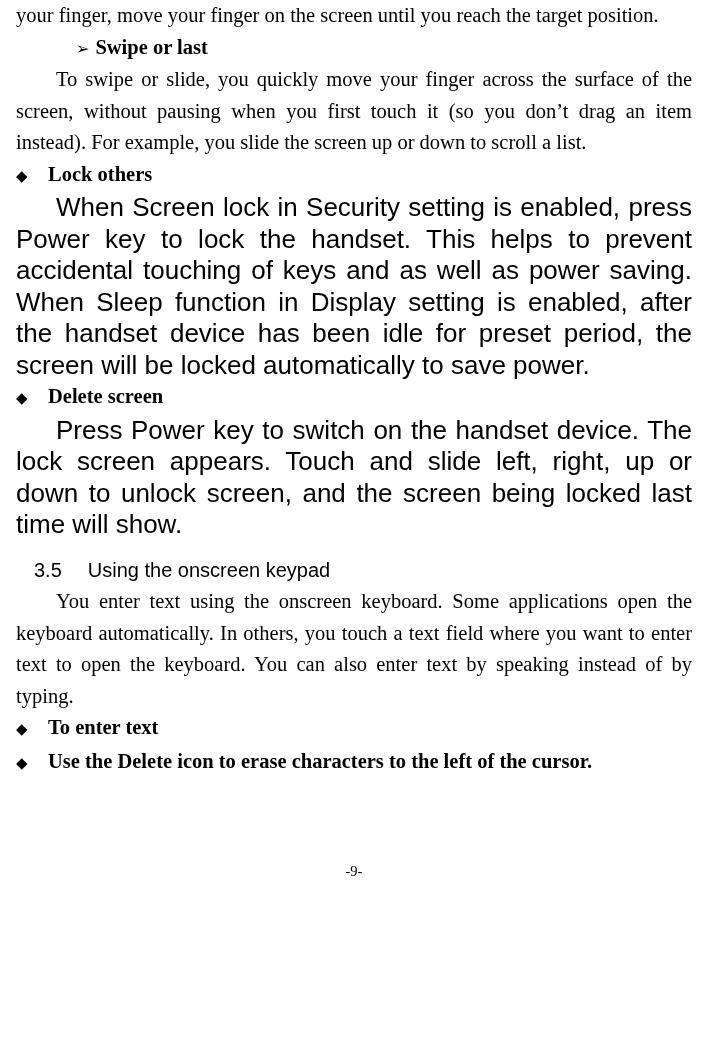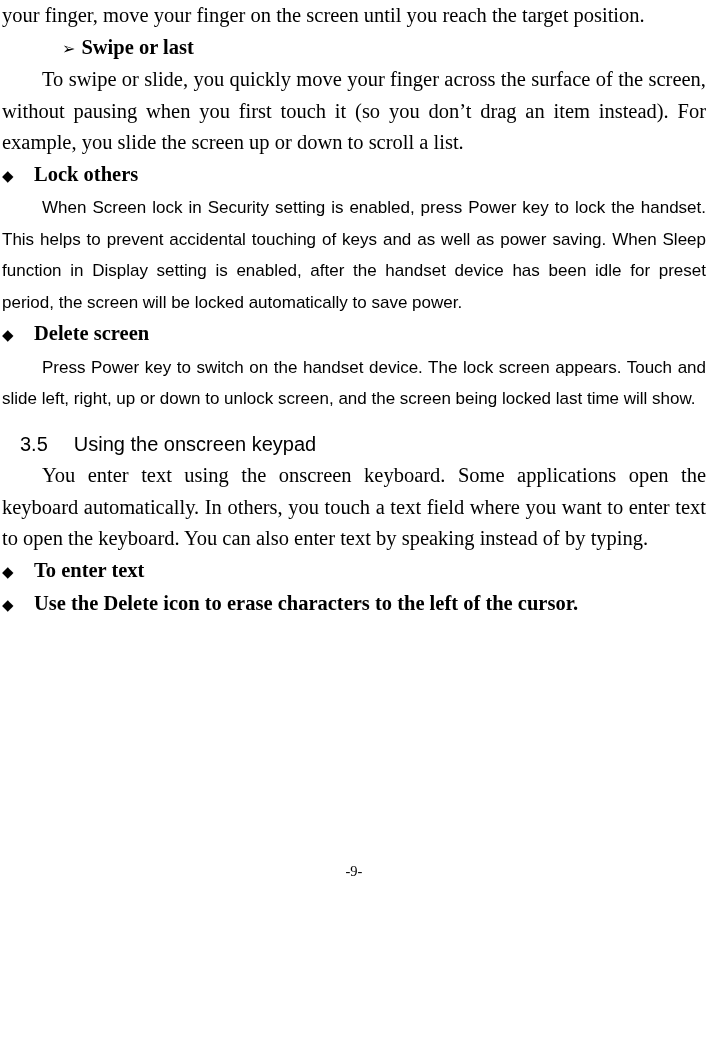--- a/index.html
+++ b/index.html
@@ -12,21 +12,21 @@
     background: #ffffff;
     font-family: "Liberation Serif", serif;
     color: #000000;
     overflow: hidden;
   }
   .page {
     position: relative;
     width: 708px;
     height: 886px;
     box-sizing: border-box;
-    padding: 0 2px;
+    padding: 0 16px;
   }
   p {
     margin: 0;
     font-size: 20.5px;
     line-height: 31.5px;
     text-align: justify;
     text-justify: inter-word;
   }
   .body-text {
     font-family: "Liberation Serif", serif;
@@ -73,21 +73,21 @@
     font-family: "Liberation Sans", sans-serif;
     font-size: 20px;
     font-weight: normal;
     line-height: 31.5px;
     padding-left: 18px;
   }
   .section-num {
     padding-right: 26px;
   }
   .spacer-sm { height: 14px; }
-  .sans { font-family: "Liberation Sans", sans-serif; font-size: 17px; }
+  .sans { font-family: "Liberation Sans", sans-serif; font-size: 26px; }
   .footer {
     position: absolute;
     left: 0;
     right: 0;
     bottom: 6px;
     text-align: center;
     font-size: 14.5px;
     font-family: "Liberation Serif", serif;
   }
 </style>

